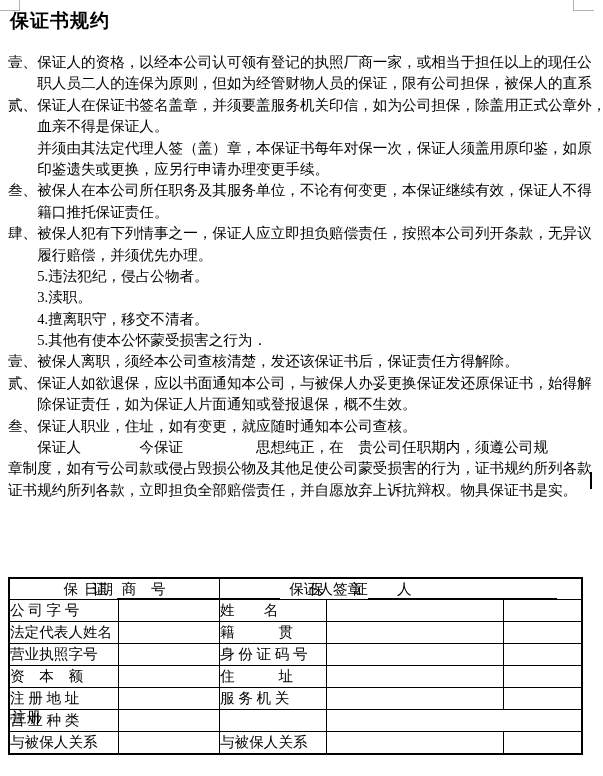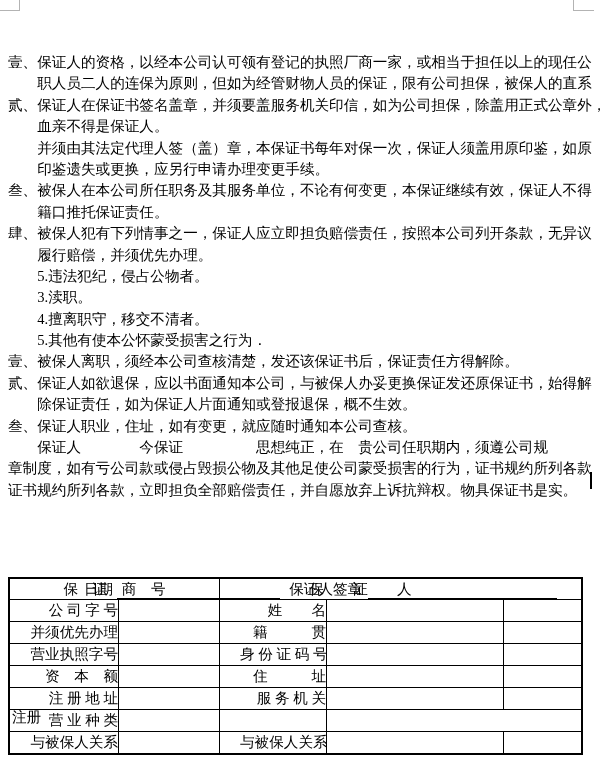--- a/index.html
+++ b/index.html
@@ -101,25 +101,24 @@
   .tbl-header .hcell-left { border-right: 1px solid #000; }
   .tbl-header .hcell-right { padding-right: 80px; }
   .trow {
     display: grid;
     grid-template-columns: 109px 101px 107px 177px 1fr;
     height: 21px;
     border-top: 1px solid #000;
   }
   .trow .cell {
     line-height: 20px;
-    text-align: right;
+    text-align: left;
     white-space: pre;
     overflow: hidden;
     border-right: 1px solid #000;
-    margin-left: 20px;
   }
   .trow .cell:last-child { border-right: none; }
 
   .footer-note {
     position: absolute;
     left: 12px;
     top: 708px;
     font-size: 14.6px;
     white-space: pre;
   }
@@ -127,20 +126,21 @@
 </head>
 <body>
 
 <div class="page">
 
   <div class="mark mark-tl-v"></div>
   <div class="mark mark-tl-h"></div>
   <div class="mark mark-tr-v"></div>
   <div class="mark mark-tr-h"></div>
 
+  <h1 class="title">保证书规约</h1>
 
   <div class="body-text">
 
       <div class="line">壹、保证人的资格，以经本公司认可领有登记的执照厂商一家，或相当于担任以上的现任公</div>
 
       <div class="line">　　职人员二人的连保为原则，但如为经管财物人员的保证，限有公司担保，被保人的直系</div>
 
       <div class="line">贰、保证人在保证书签名盖章，并须要盖服务机关印信，如为公司担保，除盖用正式公章外，</div>
 
       <div class="line">　　血亲不得是保证人。</div>
@@ -196,21 +196,21 @@
 
         <div class="trow">
           <div class="cell">公 司 字 号</div>
           <div class="cell"></div>
           <div class="cell">姓　　名</div>
           <div class="cell"></div>
           <div class="cell"></div>
         </div>
 
         <div class="trow">
-          <div class="cell">并须优先办理</div>
+          <div class="cell">法定代表人姓名</div>
           <div class="cell"></div>
           <div class="cell">籍　　　贯</div>
           <div class="cell"></div>
           <div class="cell"></div>
         </div>
 
         <div class="trow">
           <div class="cell">营业执照字号</div>
           <div class="cell"></div>
           <div class="cell">身 份 证 码 号</div>

